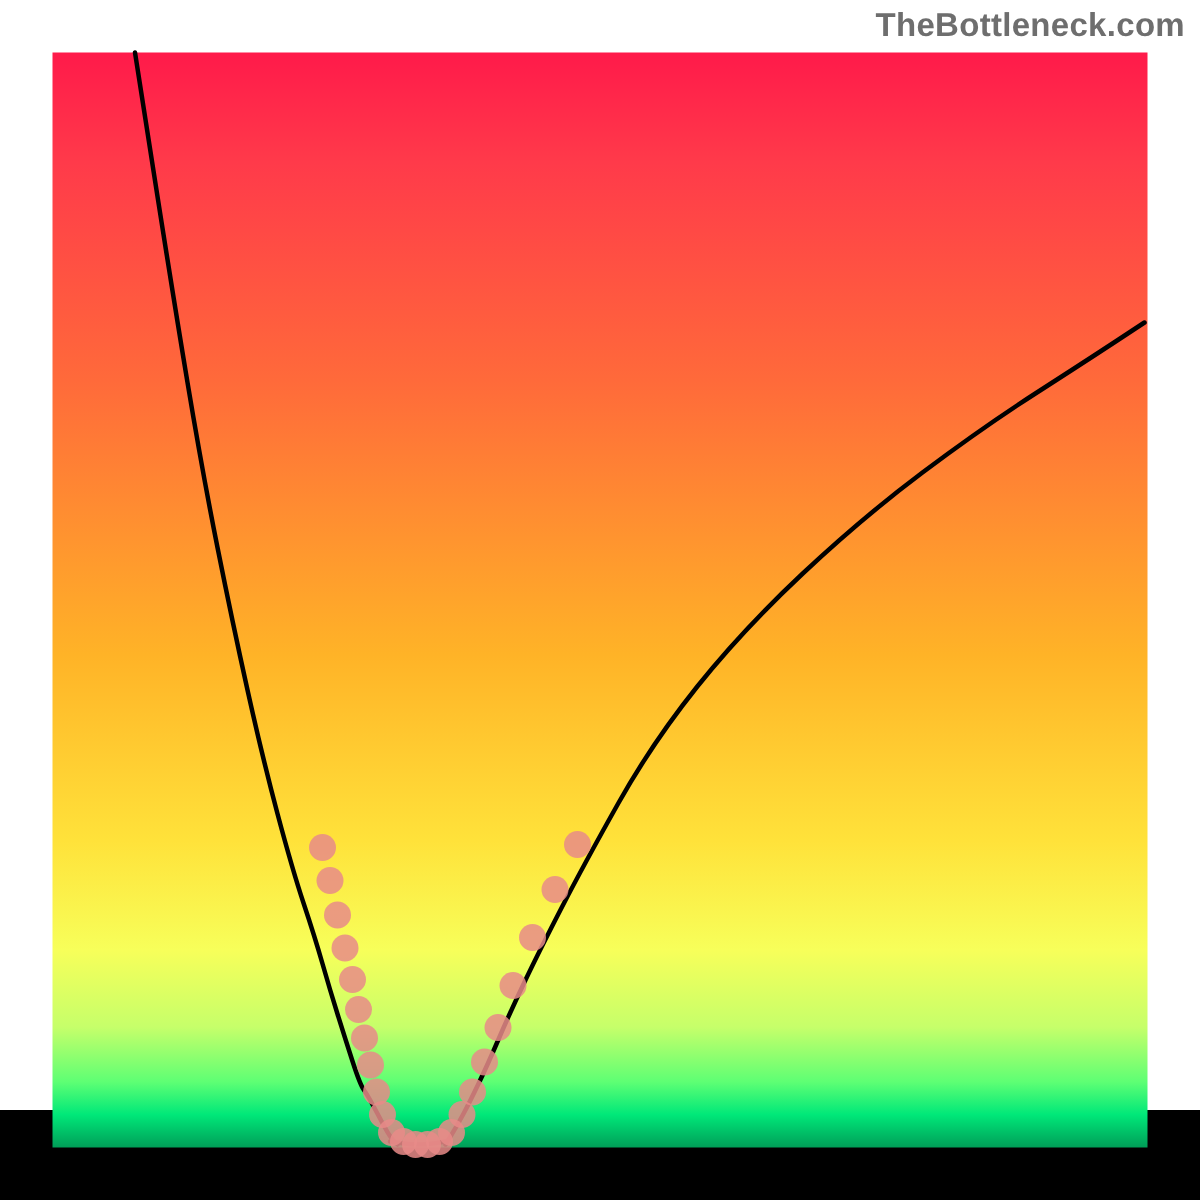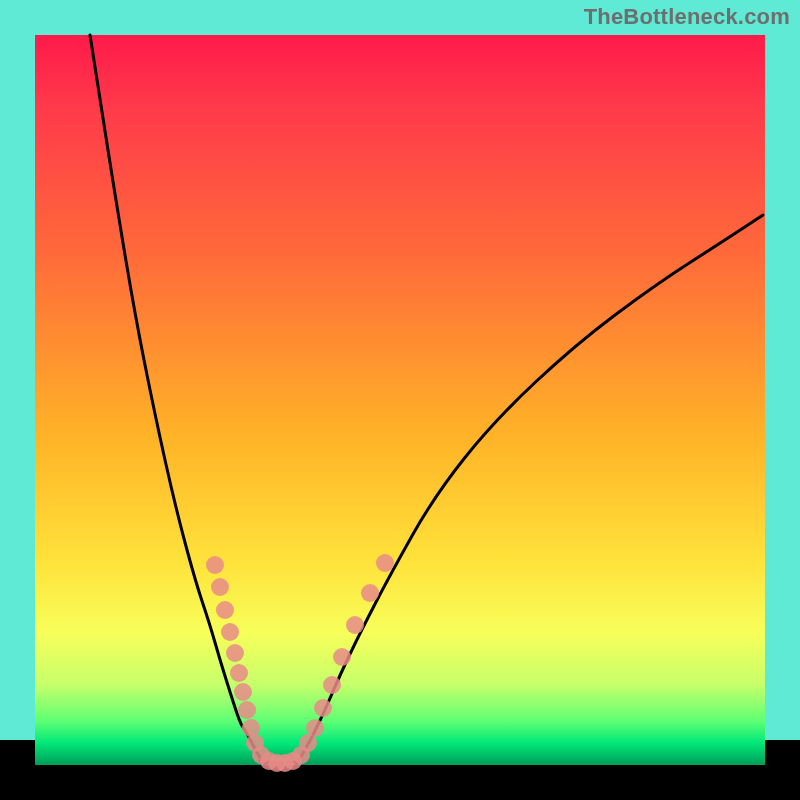--- a/index.html
+++ b/index.html
@@ -8,21 +8,21 @@
     width: 800px;
     height: 800px;
     background: #000;
     font-family: Arial, Helvetica, sans-serif;
     overflow: hidden;
   }
   .frame {
     position: relative;
     width: 800px;
     height: 740px;
-    background: #5eead4;
+    background: #ffffff;
   }
   .watermark {
     position: absolute;
     top: 4px;
     right: 10px;
     color: #6e6e6e;
     font-size: 22px;
     font-weight: 600;
     letter-spacing: 0.2px;
     user-select: none;

